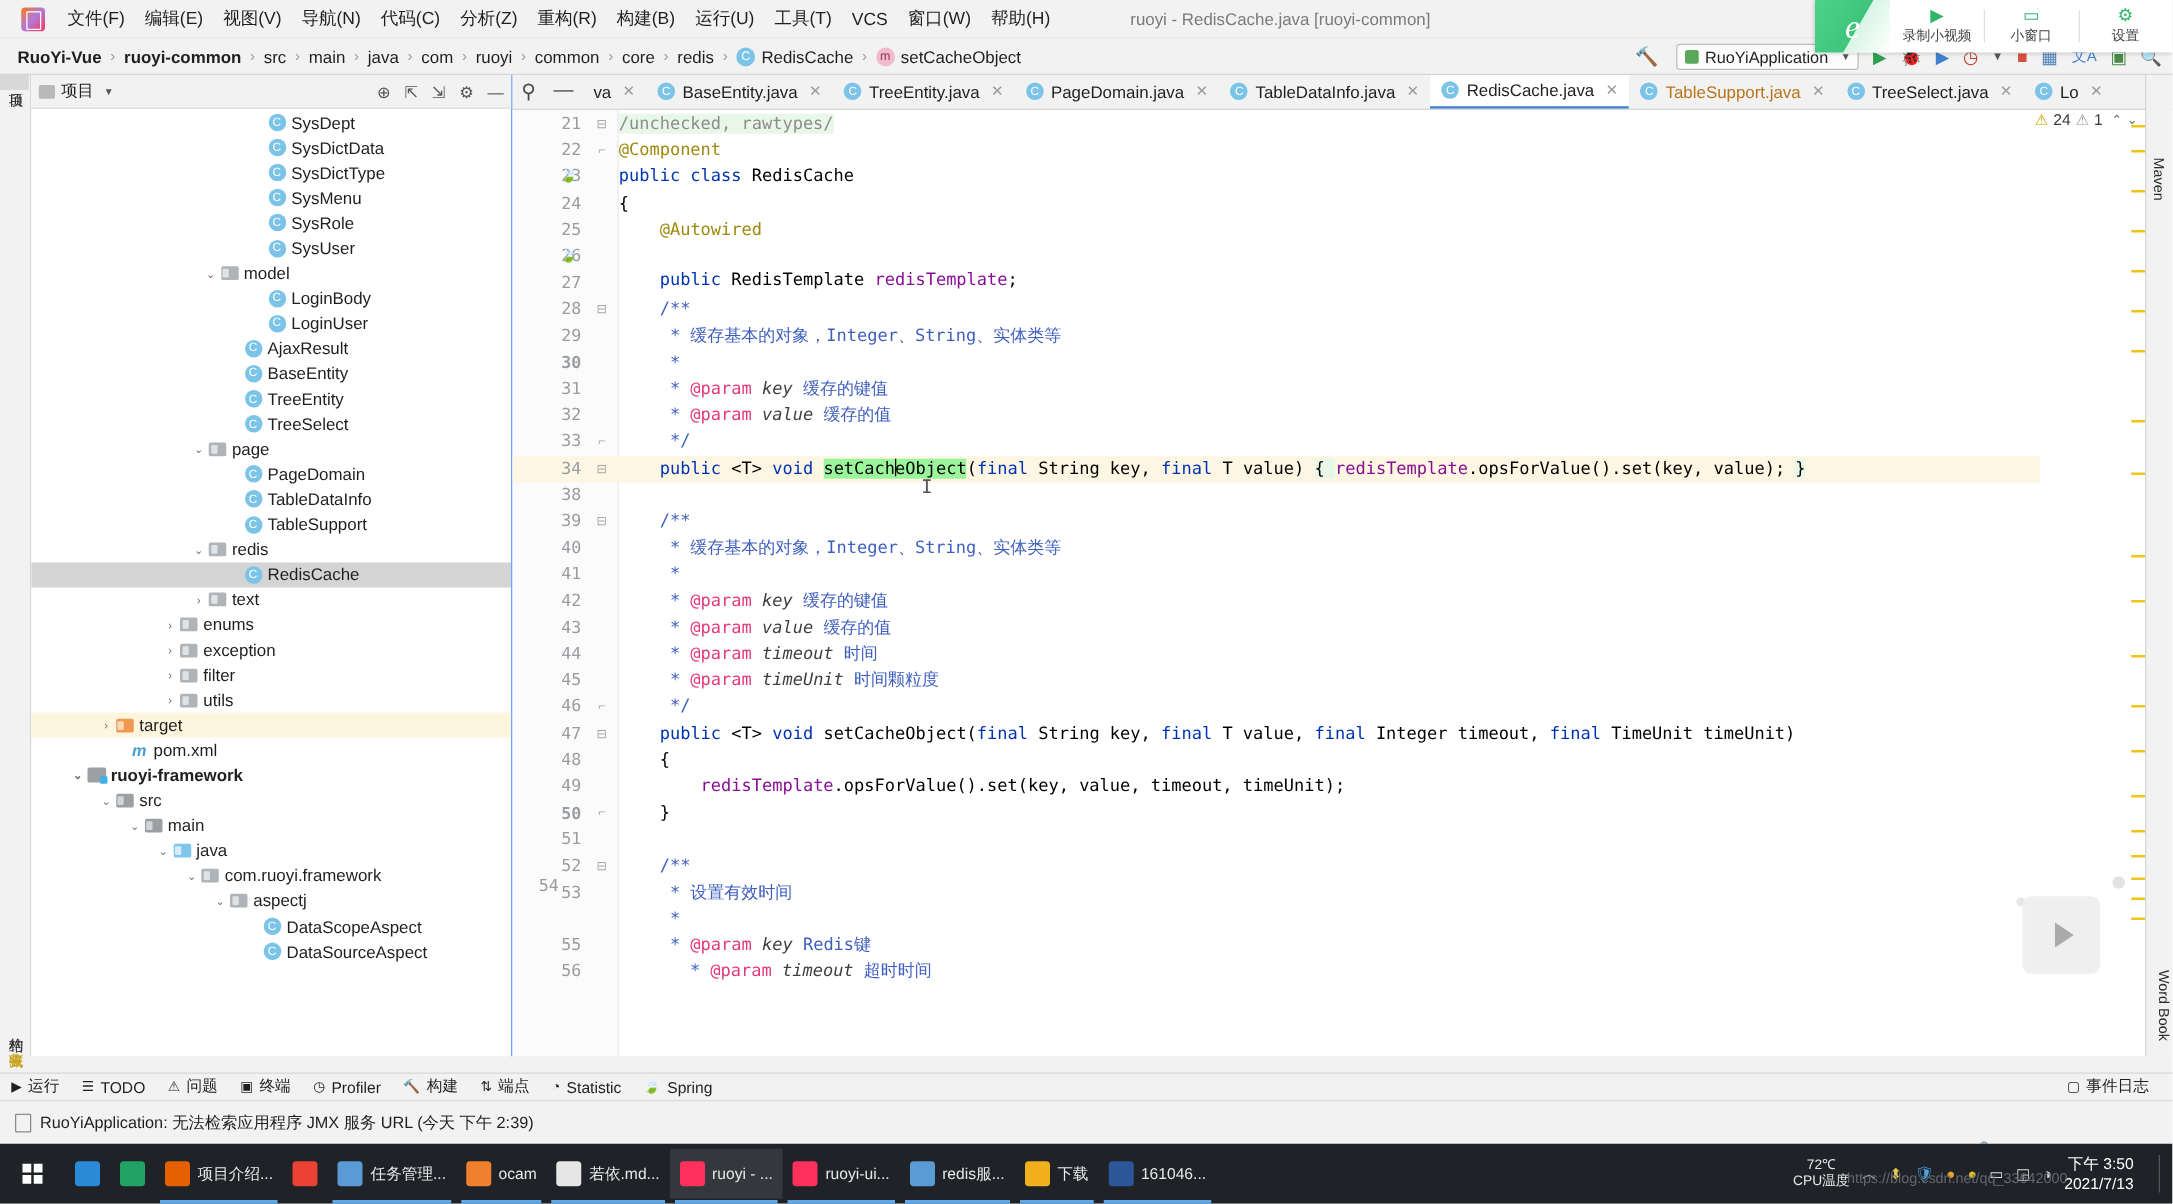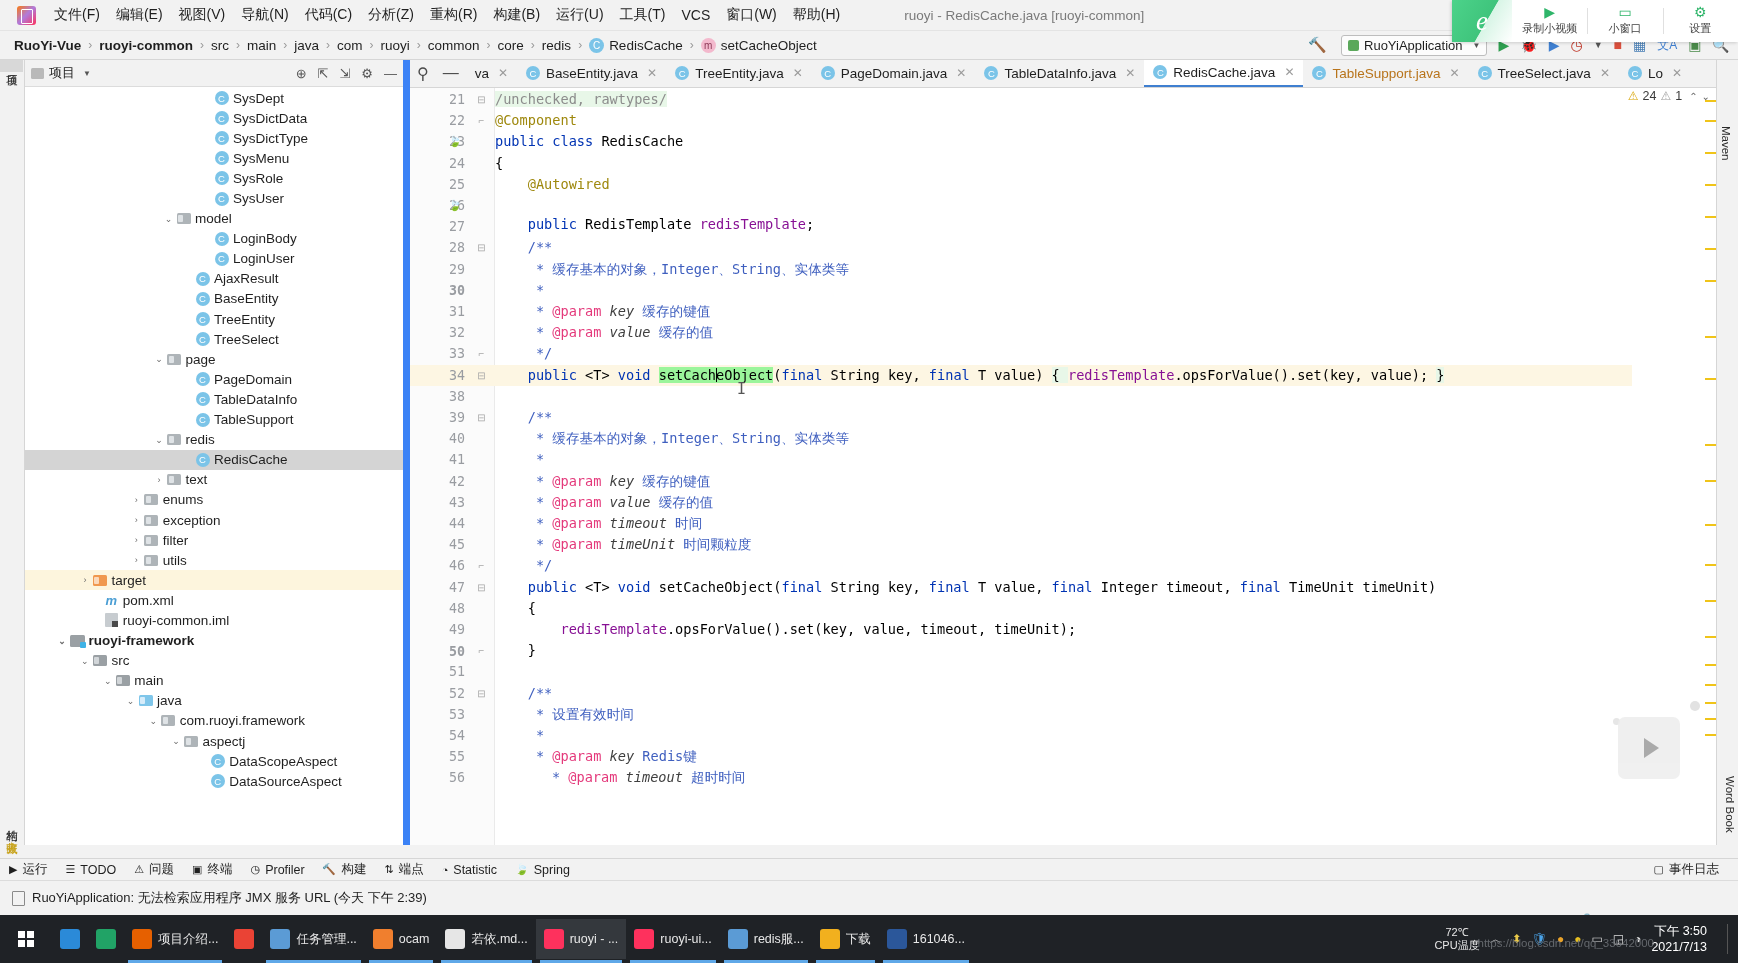--- a/index.html
+++ b/index.html
@@ -94,21 +94,21 @@
   .stripe-btn {
     writing-mode: vertical-rl; font-size: 11.5px; color: #2b2b2b;
     padding: 6px 4px; cursor: pointer; text-align: center;
   }
   .stripe-btn.active { background: #d8d8d8; }
   .stripe-bottom { position: absolute; bottom: 6px; left: 0; width: 25px; text-align: center; }
 
   
   .proj-panel {
     position: absolute; left: 25px; top: 60px; width: 385px; bottom: 118px;
-    background: #ffffff; border-right: 7px solid #3b82f6;
+    background: #ffffff; border-right: 1px solid #3b82f6;
   }
   .proj-head {
     height: 27px; background: #f2f2f2; display: flex; align-items: center;
     padding: 0 6px; border-bottom: 1px solid #dcdcdc;
   }
   .proj-head .fldr { width: 13px; height: 11px; background: #b9b9b9; border-radius: 1.5px; margin-right: 5px; }
   .proj-head .ttl { font-size: 13px; color: #1f1f1f; }
   .proj-head .car { font-size: 8px; color: #555; margin-left: 8px; }
   .proj-head .acts { margin-left: auto; display: flex; gap: 11px; align-items: center; color: #555; font-size: 13px; }
   .tree {
@@ -603,28 +603,20 @@
           </span>
           <span>target</span>
         </div>
         <div class="row">
           <span style="display:inline-block;width:64.80000000000001px;flex:none;"></span>
           <span class="arrow none">›</span>
           <span class="ic">
             <span class="ic-m">m</span>
           </span>
           <span>pom.xml</span>
-        </div>
-        <div class="row">
-          <span style="display:inline-block;width:64.80000000000001px;flex:none;"></span>
-          <span class="arrow none">›</span>
-          <span class="ic">
-            <span class="ic-iml"></span>
-          </span>
-          <span>ruoyi-common.iml</span>
         </div>
         <div class="row bold">
           <span style="display:inline-block;width:30.599999999999998px;flex:none;"></span>
           <span class="arrow">⌄</span>
           <span class="ic">
             <span class="ic-mod"></span>
           </span>
           <span>ruoyi-framework</span>
         </div>
         <div class="row">
@@ -773,21 +765,21 @@
         <div class="ln" style="top: 488.6px;">47</div>
         <div class="fold" style="top: 488.6px;">⊟</div>
         <div class="ln" style="top: 509.8px;">48</div>
         <div class="ln" style="top: 531px;">49</div>
         <div class="ln" style="top: 553px; font-weight: bold;">50</div>
         <div class="fold" style="top: 552.2px;">⌐</div>
         <div class="ln" style="top: 573.4px;">51</div>
         <div class="ln" style="top: 594.6px;">52</div>
         <div class="fold" style="top: 594.6px;">⊟</div>
         <div class="ln" style="top: 615.8px;">53</div>
-        <div class="ln" style="top: 637px;">54</div>
+        <div class="ln" style="top: 611px; text-align: center;">54</div>
         <div class="ln" style="top: 658.2px;">55</div>
         <div class="ln" style="top: 679.4px;">56</div>
       </div>
     <div class="hl-line" style="top: 276.6px;"></div>
       <div class="code-area" id="code-area">
         <div class="cl" style="position: absolute; top: 1px; left: 0px;"><span class="hl-green"><span class="cmt">/unchecked, rawtypes/</span></span></div>
         <div class="cl" style="position: absolute; top: 22.2px; left: 0px;"><span class="ann">@Component</span></div>
         <div class="cl" style="position: absolute; top: 43.4px; left: 0px;"><span class="kw">public class </span>RedisCache</div>
         <div class="cl" style="position: absolute; top: 64.6px; left: 0px;">{</div>
         <div class="cl" style="position: absolute; top: 85.8px; left: 0px;">    <span class="ann">@Autowired</span></div>

